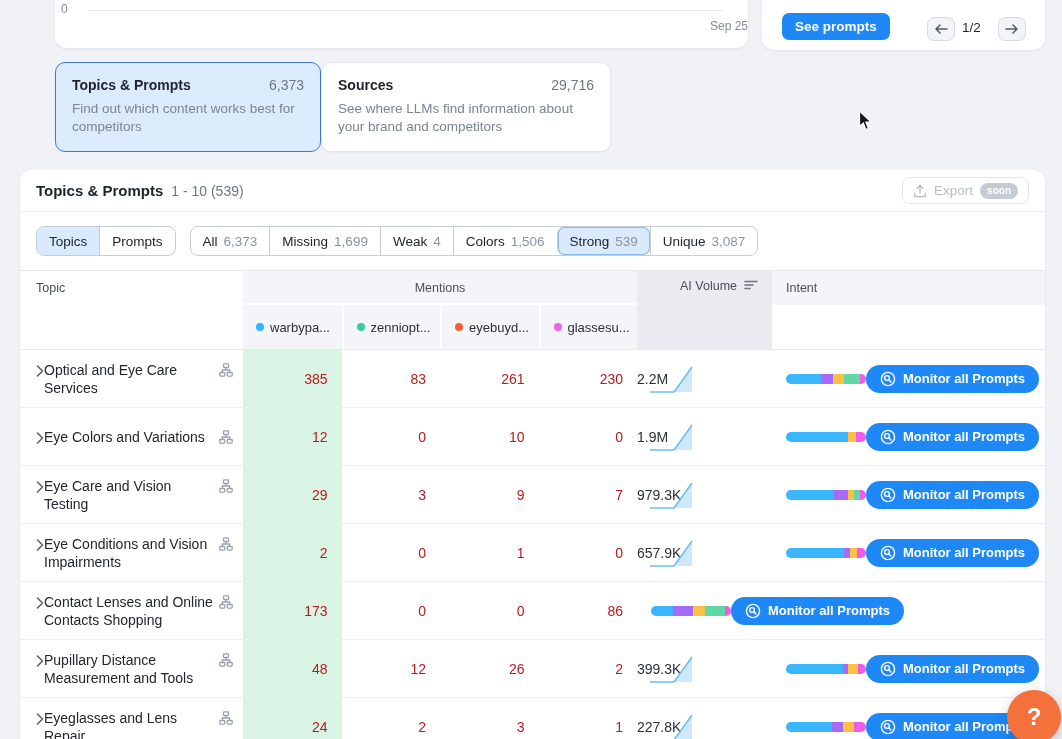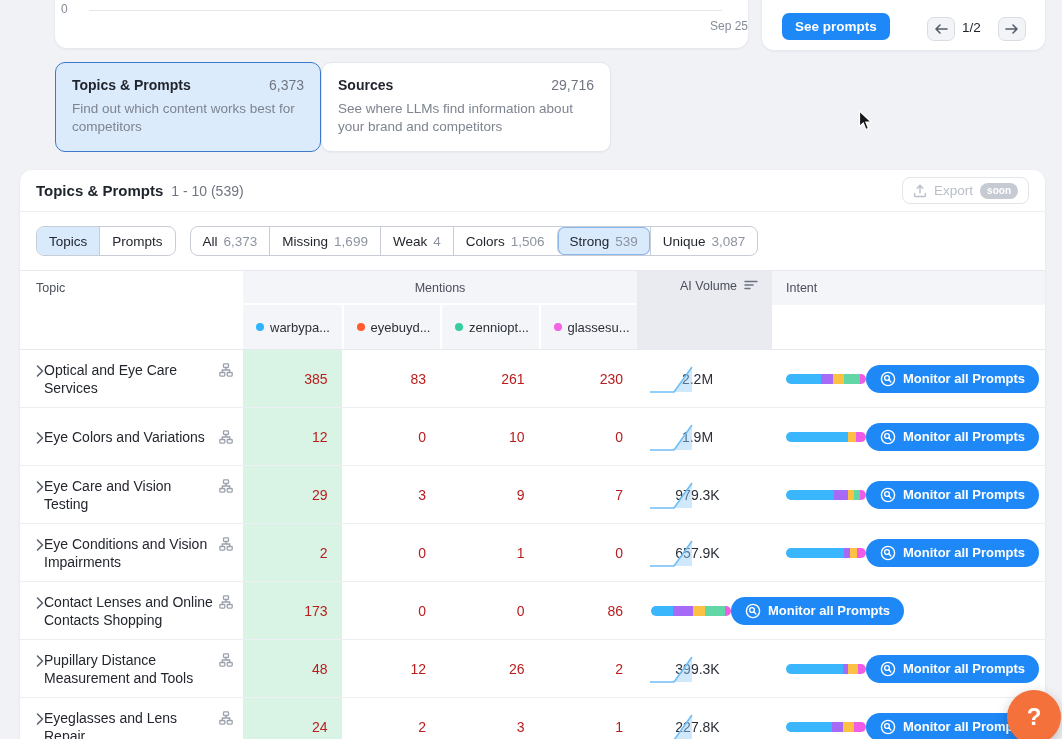--- a/index.html
+++ b/index.html
@@ -79,21 +79,21 @@
 
   
   .trow { display:grid; grid-template-columns:223px 98.5px 98.5px 98.5px 98.5px 135px 1fr;
     min-height:58px; border-bottom:1px solid #eceef2; align-items:center; }
   .cell.topic { display:flex; align-items:flex-start; gap:0; padding:0 10px 0 16px; align-self:center; }
   .chev { flex:0 0 auto; margin-top:4px; cursor:pointer; }
   .tname { flex:1; font-size:14px; line-height:18px; color:#23262e; cursor:pointer; }
   .smap { flex:0 0 auto; margin-top:2px; }
   .cell.num { text-align:right; padding-right:14px; font-size:14px; color:#b91c1c; }
   .cell.green { align-self:stretch; background:#d9f4e4; display:flex; align-items:center; justify-content:flex-end; }
-  .cell.vol { position:relative; align-self:stretch; display:flex; align-items:center; justify-content:center;
+  .cell.vol { position:relative; align-self:stretch; display:flex; align-items:center; justify-content:flex-start;
     padding-right:14px; font-size:14px; color:#2b2f38; }
   .spark { position:absolute; left:10px; top:50%; transform:translateY(-50%); }
   .cell.intent { display:flex; align-items:center; padding:0 20px 0 14px; }
   .ibar { width:80px; height:10px; border-radius:5px; overflow:hidden; display:flex; flex:0 0 auto; }
   .ibar span { height:100%; }
   .monitor { margin-left:auto; height:28px; border-radius:14px; background:#1e88f7; border:none; color:#fff;
     font-size:13px; font-weight:bold; font-family:inherit; display:flex; align-items:center; gap:7px;
     padding:0 14px; cursor:pointer; white-space:nowrap; }
 
   
@@ -209,26 +209,26 @@
       <div class="th-intent">Intent</div>
     </div>
     <div class="th-r2">
       <div class="th-spacer"></div>
       <div class="comps" id="comps">
           <div class="comp-cell">
             <span class="dot" style="background:#2fb4ff"></span>
             <span>warbypa...</span>
           </div>
           <div class="comp-cell">
+            <span class="dot" style="background:#35ce9c"></span>
+            <span>zenniopt...</span>
+          </div>
+          <div class="comp-cell">
             <span class="dot" style="background:#ff5b2e"></span>
             <span>eyebuyd...</span>
-          </div>
-          <div class="comp-cell">
-            <span class="dot" style="background:#35ce9c"></span>
-            <span>zenniopt...</span>
           </div>
           <div class="comp-cell">
             <span class="dot" style="background:#f263e6"></span>
             <span>glassesu...</span>
           </div>
         </div>
       <div class="th-vol2"></div>
       <div class="th-rest"></div>
     </div>
   </div>

